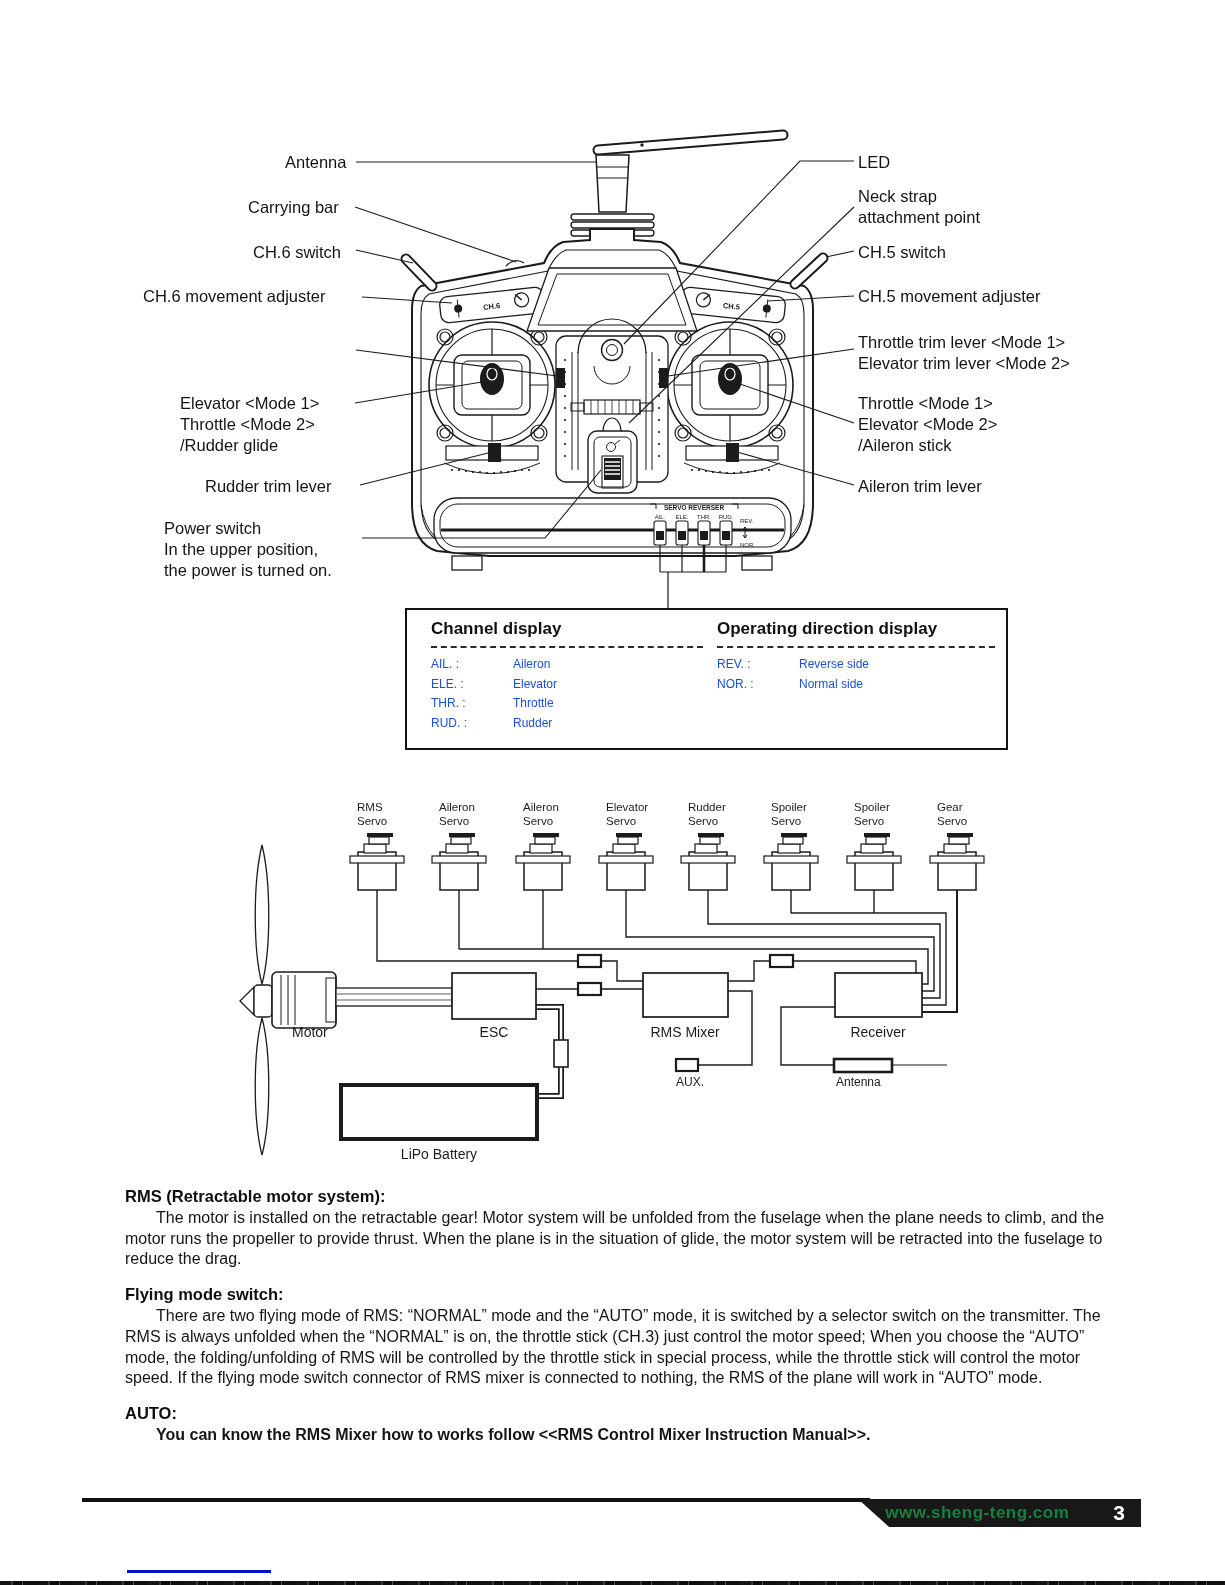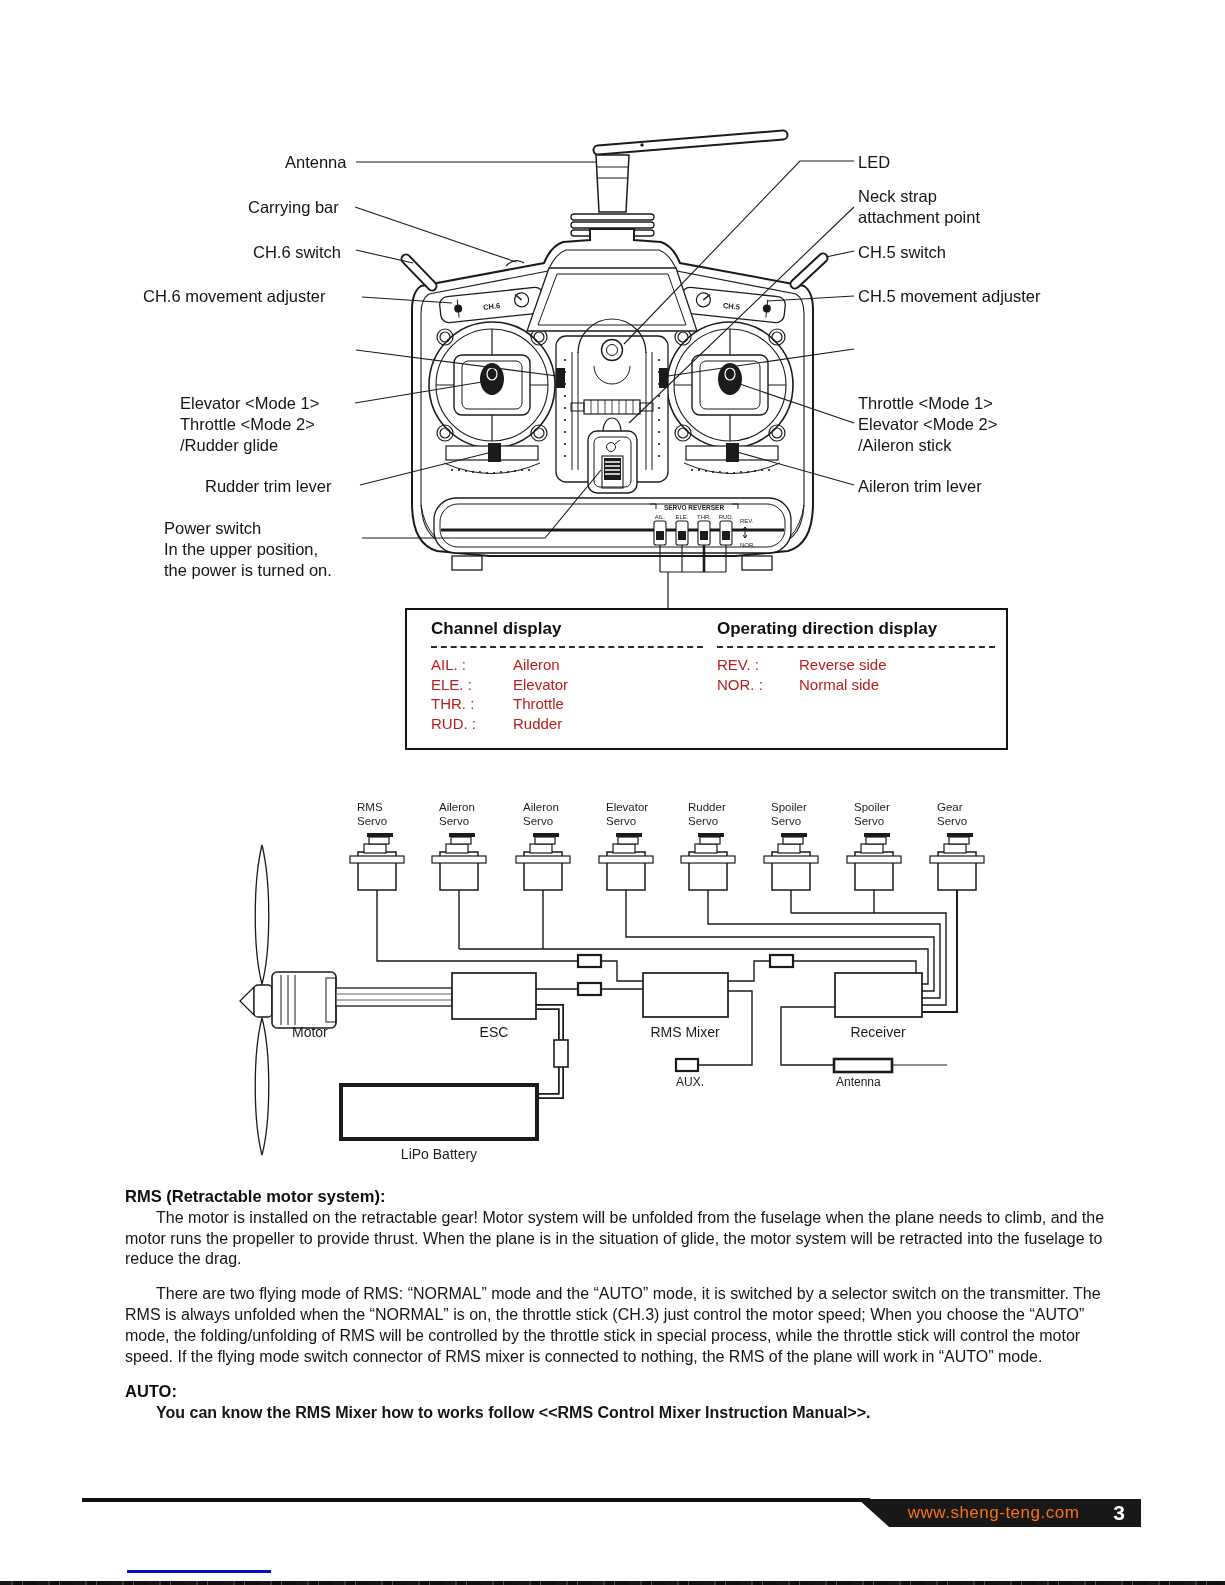--- a/index.html
+++ b/index.html
@@ -6,32 +6,32 @@
   #page{position:relative;width:1225px;height:1585px;background:#ffffff;overflow:hidden;
         font-family:"Liberation Sans", sans-serif;color:#161616;}
   svg{position:absolute;display:block;}
   svg text{font-family:"Liberation Sans", sans-serif;fill:#1c1c1c;}
   .lbl{position:absolute;font-size:16.5px;line-height:21px;color:#141414;white-space:nowrap;}
   .chanbox{position:absolute;left:405px;top:608px;width:603px;height:142px;
            border:2px solid #141414;box-sizing:border-box;background:#fff;padding-left:8px;}
   .chan-col{position:absolute;top:9px;}
   .chan-title{font-size:17px;font-weight:bold;color:#111;}
   .chan-dash{border-bottom:2px dashed #2a2a2a;width:272px;margin-top:7px;margin-bottom:7px;}
-  .chan-row{font-size:15px;line-height:19.5px;color:#b91c1c;}
+  .chan-row{font-size:12px;line-height:19.5px;color:#1d4ed8;}
   .chan-row .abbr{display:inline-block;width:82px;}
   .sections{position:absolute;left:125px;top:1186px;width:984px;font-size:16px;
             line-height:20.8px;color:#151515;}
   .sections h3{font-size:16.5px;margin:0 0 1px 0;color:#0e0e0e;}
   .sections p{margin:0 0 14px 0;text-indent:31px;}
   .sections p.bold{font-weight:bold;}
   .foot-rule{position:absolute;left:82px;top:1498px;width:788px;height:4px;background:#111;}
   .foot-banner{position:absolute;left:858px;top:1499px;width:283px;height:28px;background:#181818;
                clip-path:polygon(0 0,100% 0,100% 100%,11% 100%);display:flex;align-items:center;
                justify-content:flex-end;}
-  .foot-url{color:#f97316;font-size:17px;letter-spacing:.5px;margin-right:34px;}
+  .foot-url{color:#15803d;font-size:17px;letter-spacing:.5px;margin-right:44px;font-weight:bold;}
   .foot-page{color:#fff;font-size:21px;font-weight:bold;margin-right:16px;}
   .blue-line{position:absolute;left:127px;top:1570px;width:144px;height:3px;background:#0012cc;}
   .scan-noise{position:absolute;left:0;top:1581px;width:1225px;height:4px;
       background:repeating-linear-gradient(90deg,#151515 0 11px,#3a3a3a 11px 13px,#0d0d0d 13px 22px,#555 22px 23px,#101010 23px 37px);}
 </style>
 </head>
 <body>
 
 <div id="page">
 
@@ -285,20 +285,24 @@
     <div>In the upper position,</div>
     <div>the power is turned on.</div>
   </div>
   <div class="lbl" style="left:858px;top:152px">LED</div>
   <div class="lbl" style="left:858px;top:186px">
     <div>Neck strap</div>
     <div>attachment point</div>
   </div>
   <div class="lbl" style="left:858px;top:242px">CH.5 switch</div>
   <div class="lbl" style="left:858px;top:286px">CH.5 movement adjuster</div>
+  <div class="lbl" style="left:858px;top:332px">
+    <div>Throttle trim lever &lt;Mode 1&gt;</div>
+    <div>Elevator trim lever &lt;Mode 2&gt;</div>
+  </div>
   <div class="lbl" style="left:858px;top:393px">
     <div>Throttle &lt;Mode 1&gt;</div>
     <div>Elevator &lt;Mode 2&gt;</div>
     <div>/Aileron stick</div>
   </div>
   <div class="lbl" style="left:858px;top:476px">Aileron trim lever</div>
 
   <div class="chanbox">
     <div class="chan-col" style="left:24px">
       <div class="chan-title">Channel display</div>
@@ -446,20 +450,21 @@
     <text x="685" y="1037" font-size="14" text-anchor="middle" stroke="none">RMS Mixer</text>
     <text x="878" y="1037" font-size="14" text-anchor="middle" stroke="none">Receiver</text>
     <text x="439" y="1159" font-size="14" text-anchor="middle" stroke="none">LiPo Battery</text>
     <text x="676" y="1086" font-size="12" stroke="none">AUX.</text>
     <text x="836" y="1086" font-size="12" stroke="none">Antenna</text>
   </svg>
 
   <div class="sections">
     <h3>RMS (Retractable motor system):</h3>
     <p>The motor is installed on the retractable gear! Motor system will be unfolded from the fuselage when the plane needs to climb, and the motor runs the propeller to provide thrust. When the plane is in the situation of glide, the motor system will be retracted into the fuselage to reduce the drag.</p>
+    <h3>Flying mode switch:</h3>
     <p>There are two flying mode of RMS: “NORMAL” mode and the “AUTO” mode, it is switched by a selector switch on the transmitter. The RMS is always unfolded when the “NORMAL” is on, the throttle stick (CH.3) just control the motor speed; When you choose the “AUTO” mode, the folding/unfolding of RMS will be controlled by the throttle stick in special process, while the throttle stick will control the motor speed. If the flying mode switch connector of RMS mixer is connected to nothing, the RMS of the plane will work in “AUTO” mode.</p>
     <h3>AUTO:</h3>
     <p class="bold">You can know the RMS Mixer how to works follow &lt;&lt;RMS Control Mixer Instruction Manual&gt;&gt;.</p>
   </div>
 
   <div class="foot-rule"></div>
   <div class="foot-banner">
     <span class="foot-url">www.sheng-teng.com</span>
     <span class="foot-page">3</span>
   </div>

